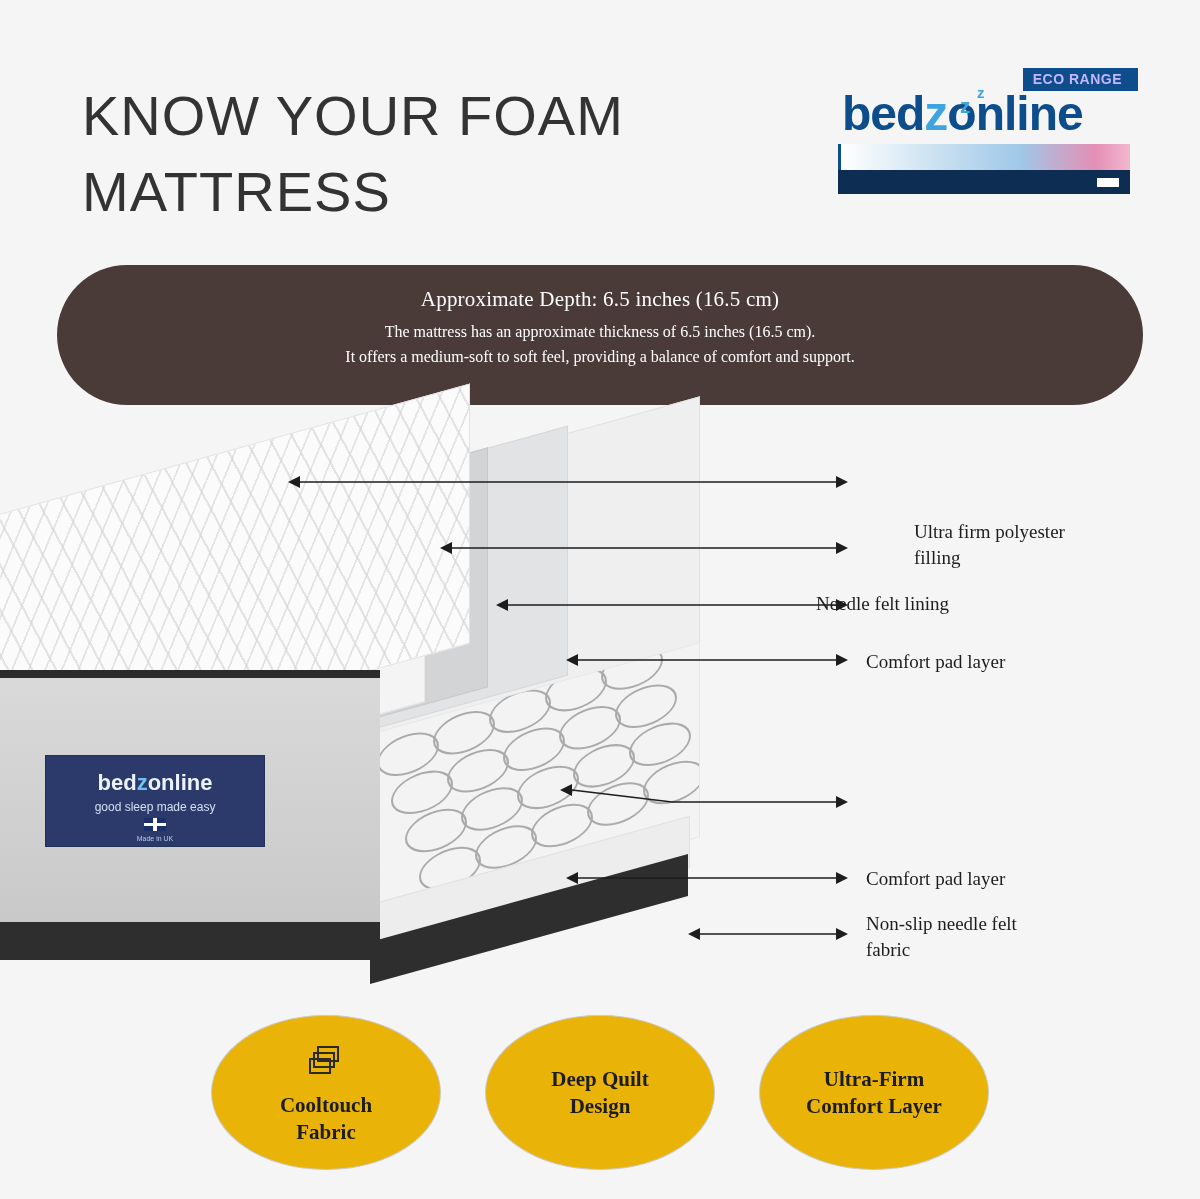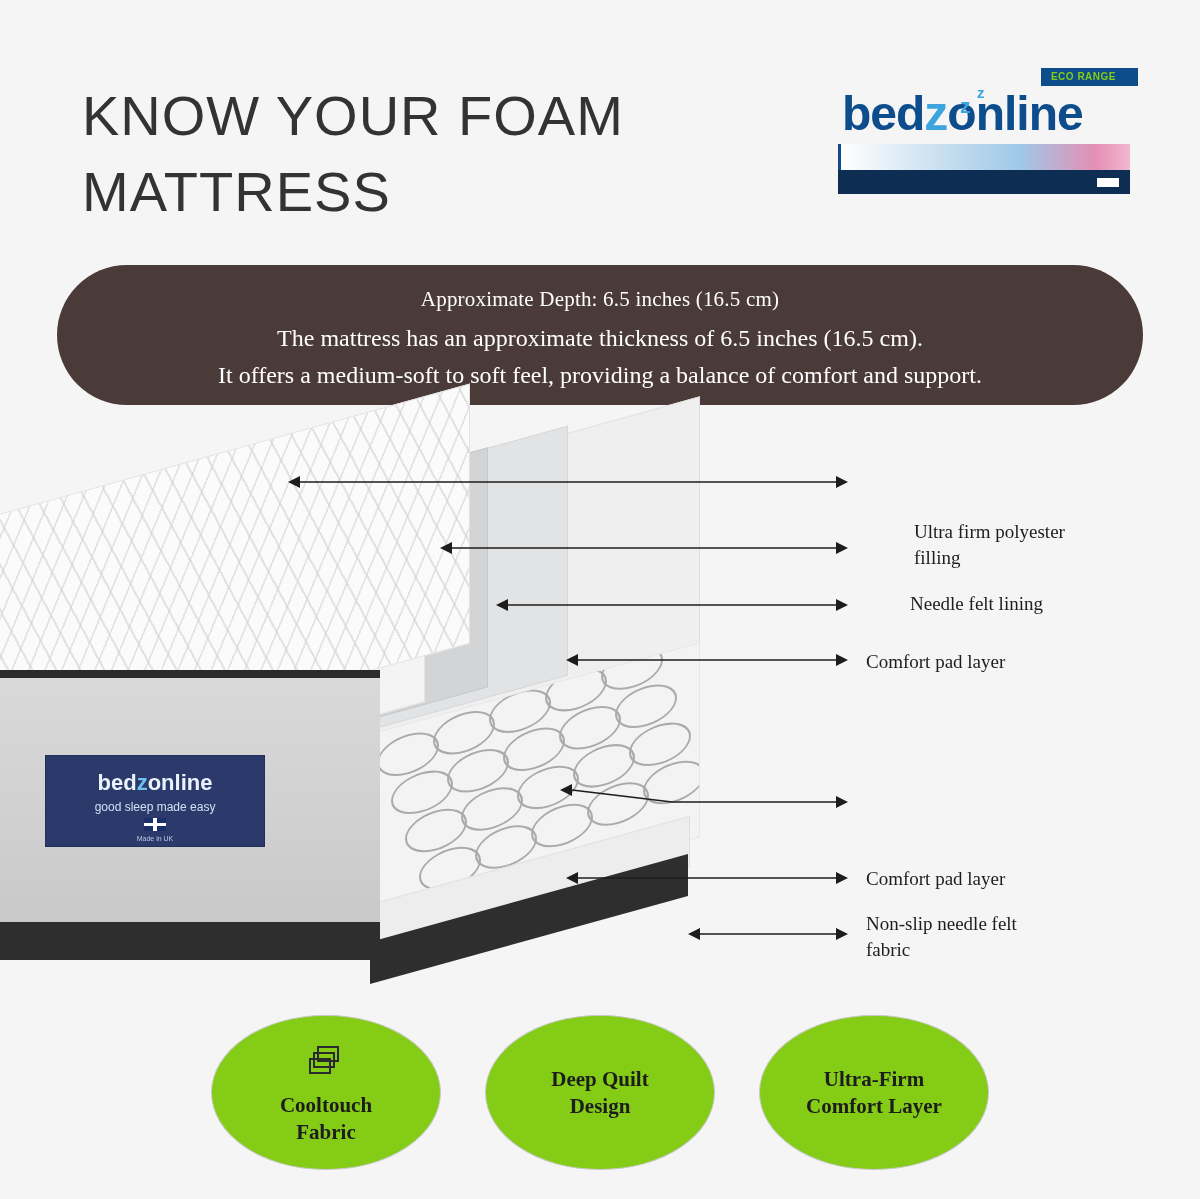--- a/index.html
+++ b/index.html
@@ -32,26 +32,26 @@
   
   .logo-block {
     position: absolute;
     right: 62px; top: 68px;
     width: 300px; height: 130px;
   }
   .eco-range {
     position: absolute;
     right: 0; top: 0;
     background: #0d4d8c;
-    color: #84cc16;
-    font-family: "Liberation Sans", sans-serif;
-    font-size: 10px;
+    color: #c4b5fd;
+    font-family: "Liberation Sans", sans-serif;
+    font-size: 14px;
     font-weight: bold;
     letter-spacing: 0.5px;
-    padding: 3px 22px 4px 10px;
+    padding: 3px 16px 4px 10px;
   }
   .logo-word {
     position: absolute;
     left: 4px; top: 18px;
     font-family: "Liberation Sans", sans-serif;
     font-size: 48px;
     font-weight: bold;
     color: #0d4d8c;
     letter-spacing: -1px;
   }
@@ -100,21 +100,21 @@
   }
   .depth-title {
     font-family: "Liberation Serif", serif;
     font-size: 21px;
     font-weight: normal;
     letter-spacing: 0.2px;
     margin-bottom: 8px;
   }
   .depth-line {
     font-family: "Liberation Serif", serif;
-    font-size: 24px;
+    font-size: 16px;
     line-height: 1.55;
   }
 
   
   .diagram {
     position: absolute;
     left: 0; top: 420px;
     width: 1200px; height: 590px;
   }
 
@@ -271,21 +271,21 @@
     left: 0; top: 1015px;
     width: 1200px; height: 180px;
     display: flex;
     justify-content: center;
     gap: 44px;
   }
   .feature {
     width: 230px; height: 155px;
     border: 1px solid #c9c9c9;
     border-radius: 115px / 78px;
-    background: #84cc16;
+    background: #eab308;
     display: flex;
     flex-direction: column;
     align-items: center;
     justify-content: center;
     text-align: center;
   }
   .feature .f-icon { margin-bottom: 10px; height: 42px; display:flex; align-items:center; }
   .feature .f-text {
     font-family: "Liberation Serif", serif;
     font-size: 21px;
@@ -391,21 +391,21 @@
       <polygon points="848,382 836,376 836,388"></polygon>
       <polygon points="848,458 836,452 836,464"></polygon>
       <polygon points="848,514 836,508 836,520"></polygon>
     </g>
     <g stroke="#1d1d1d" stroke-width="1.6" fill="none">
       <path d="M572,370 L672,382"></path>
     </g>
   </svg>
 
   <div class="callout-label" style="left:866px; top:99px;margin-left:48px;">Ultra firm polyester<br>filling</div>
-  <div class="callout-label" style="left:910px; top:171px;">Needle felt lining</div>
+  <div class="callout-label" style="left:816px; top:171px;">Needle felt lining</div>
   <div class="callout-label" style="left:866px; top:229px;">Comfort pad layer</div>
   <div class="callout-label" style="left:866px; top:446px;">Comfort pad layer</div>
   <div class="callout-label" style="left:866px; top:491px;">Non-slip needle felt<br>fabric</div>
 </div>
 
 <div class="features">
 
   <div class="feature">
     <div class="f-icon">
       <svg width="40" height="40" viewBox="0 0 40 40">

